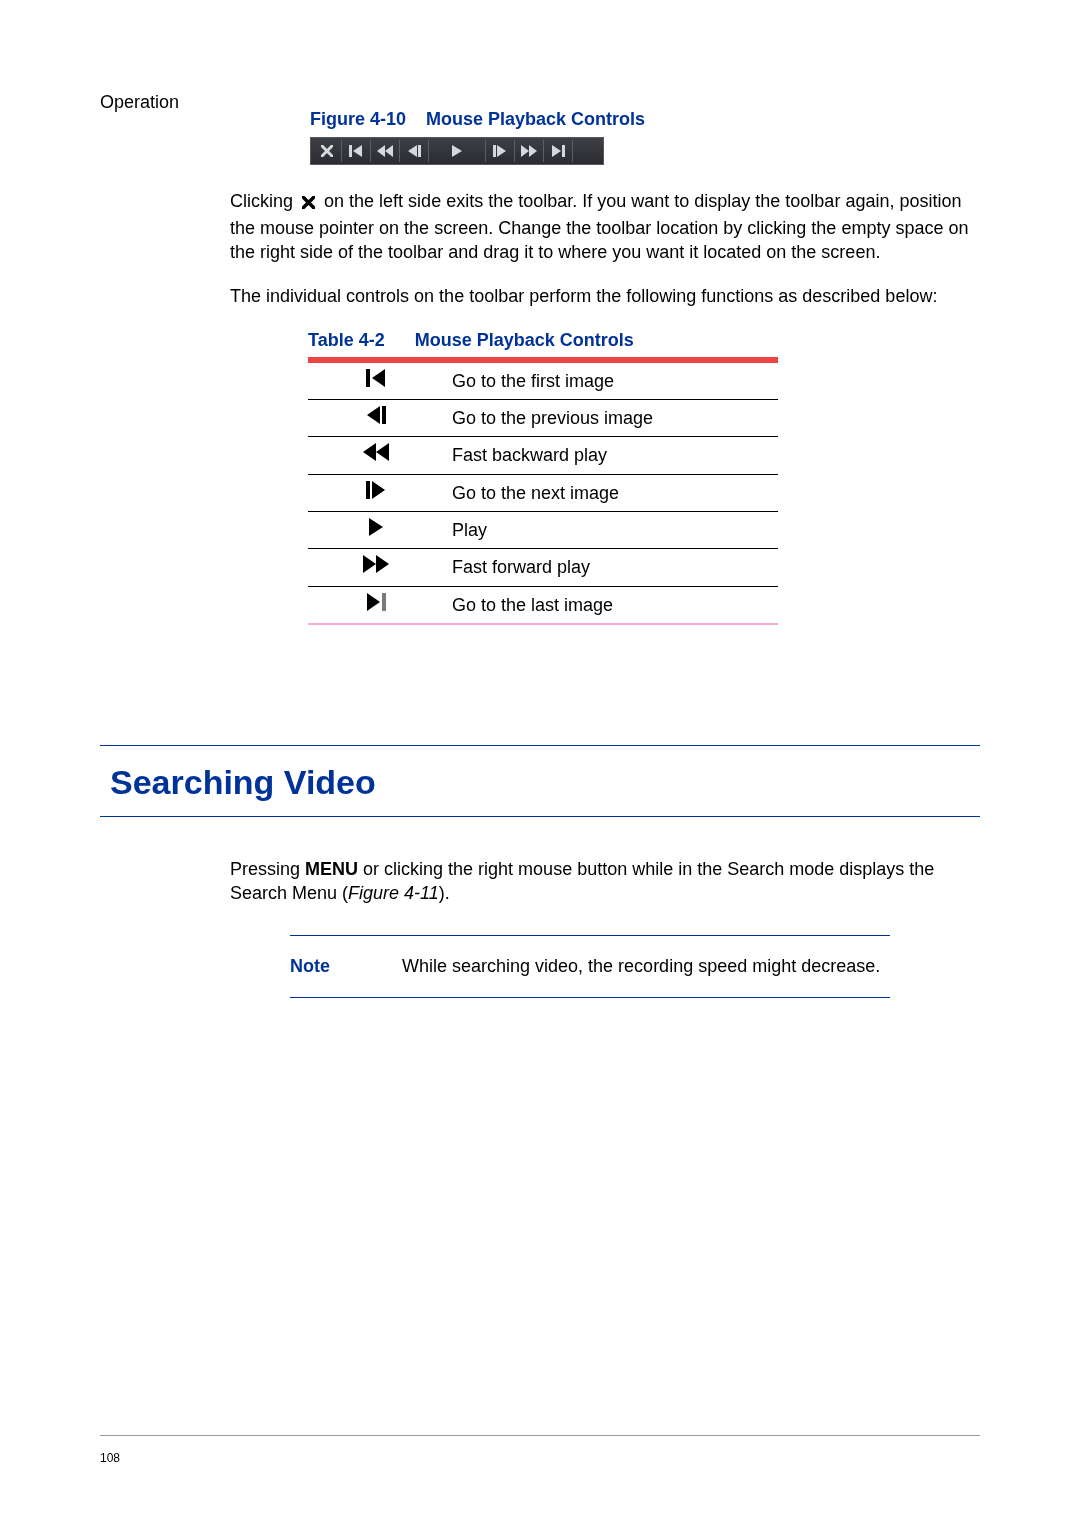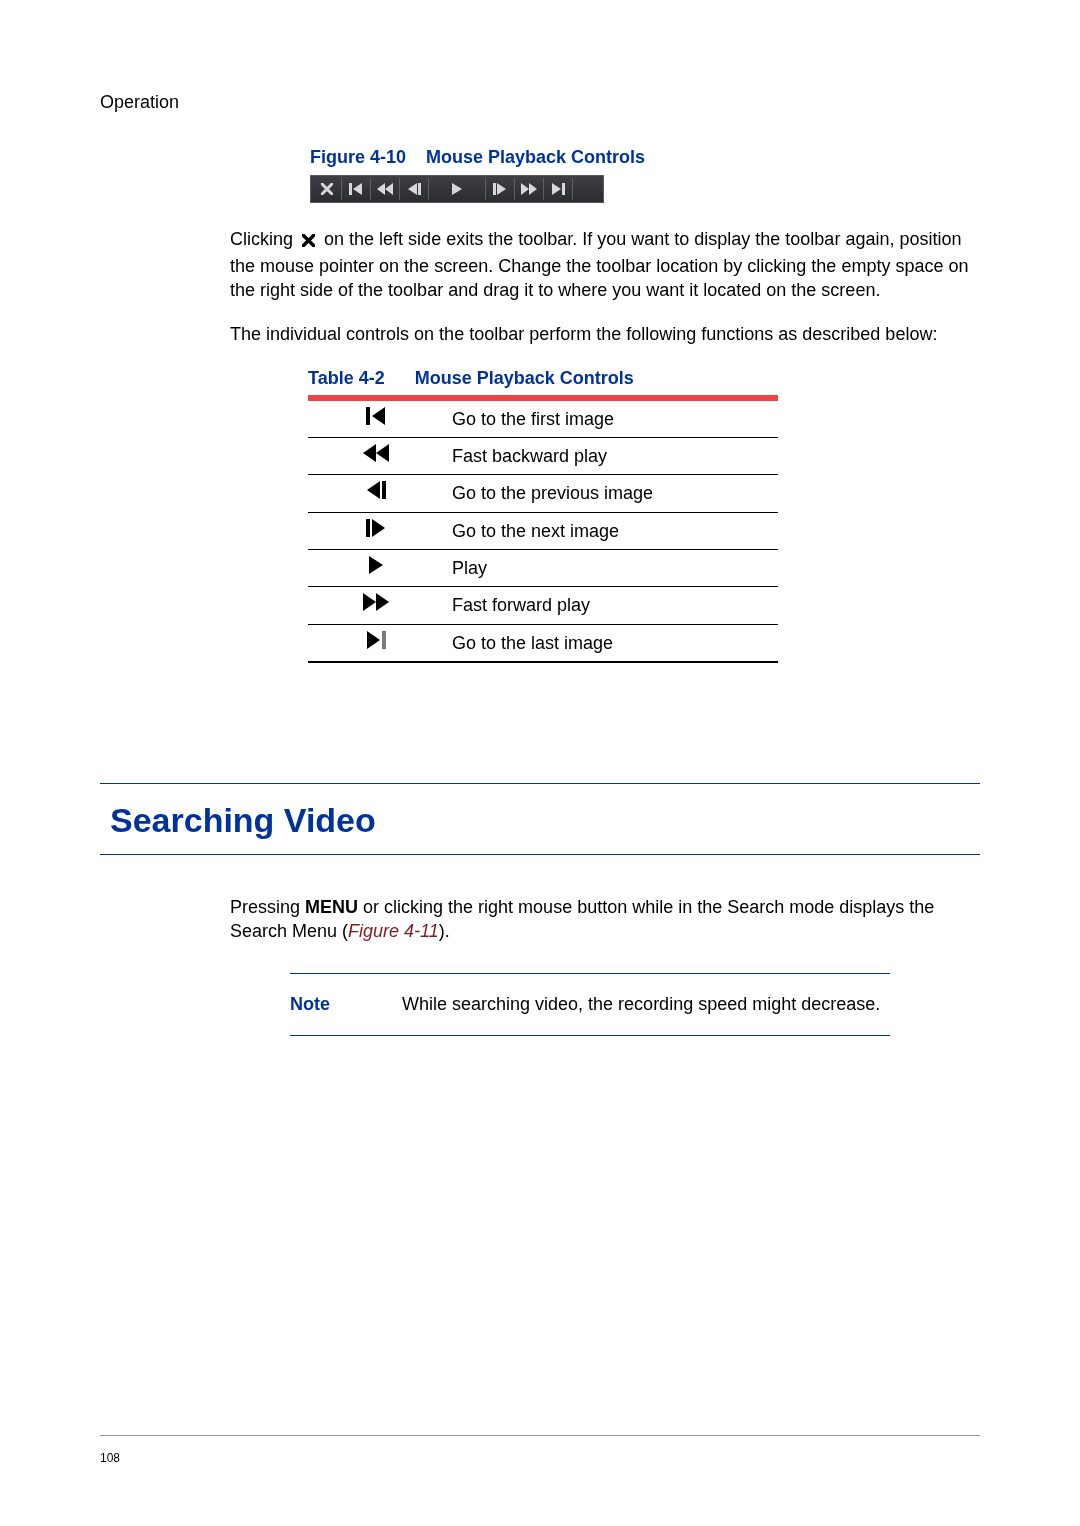--- a/index.html
+++ b/index.html
@@ -10,21 +10,21 @@
     color: #000;
     margin: 0;
     padding: 0;
     background: #fff;
   }
   .page {
     width: 1080px;
     height: 1526px;
     position: relative;
     box-sizing: border-box;
-    padding: 90px 100px 60px 100px;
+    padding: 52px 100px 60px 100px;
   }
   .running-head {
     position: absolute;
     top: 90px;
     left: 100px;
     font-size: 18px;
   }
   .content {
     margin-top: 55px;
     margin-left: 130px;
@@ -81,21 +81,21 @@
     border-bottom: 1px solid #000;
     padding: 6px 8px 6px 8px;
     vertical-align: middle;
     font-size: 18px;
   }
   table.controls td.icon-cell {
     width: 120px;
     text-align: center;
   }
   table.controls tr:first-child td { border-top: 6px solid #ef4444; }
-  table.controls tr:last-child td { border-bottom: 2px solid #000000; }
+  table.controls tr:last-child td { border-bottom: 2px solid #f9a8d4; }
   .section-rule {
     border: none;
     border-top: 1.5px solid #003399;
     margin: 0;
   }
   .section-rule.top { margin-top: 120px; }
   h1.section {
     color: #003399;
     font-size: 34px;
     font-weight: bold;
@@ -114,21 +114,21 @@
     display: flex;
     padding: 18px 0 18px 0;
     gap: 32px;
   }
   .note-label {
     color: #003399;
     font-weight: bold;
     width: 80px;
     flex-shrink: 0;
   }
-  .ref-italic { color: #7f1d1d; font-style: italic; text-align: center; }
+  .ref-italic { color: #000000; font-style: italic; text-align: center; }
   .page-number {
     position: absolute;
     bottom: 60px;
     left: 100px;
     font-size: 12px;
   }
   .footer-line {
     position: absolute;
     bottom: 90px;
     left: 100px;
@@ -222,35 +222,35 @@
         <td class="icon-cell">
           <svg width="20" height="18" viewBox="0 0 20 18">
                 <rect x="0" y="0" width="4" height="18" fill="#000"></rect>
                 <polygon points="19,0 6,9 19,18" fill="#000"></polygon>
               </svg>
         </td>
         <td>Go to the first image</td>
       </tr>
       <tr>
         <td class="icon-cell">
+          <svg width="20" height="18" viewBox="0 0 20 18">
+                <polygon points="14,0 1,9 14,18" fill="#000"></polygon>
+                <rect x="16" y="0" width="4" height="18" fill="#000"></rect>
+              </svg>
+        </td>
+        <td>Go to the previous image</td>
+      </tr>
+      <tr>
+        <td class="icon-cell">
           <svg width="26" height="18" viewBox="0 0 26 18">
                 <polygon points="13,0 0,9 13,18" fill="#000"></polygon>
                 <polygon points="26,0 13,9 26,18" fill="#000"></polygon>
               </svg>
         </td>
         <td>Fast backward play</td>
-      </tr>
-      <tr>
-        <td class="icon-cell">
-          <svg width="20" height="18" viewBox="0 0 20 18">
-                <polygon points="14,0 1,9 14,18" fill="#000"></polygon>
-                <rect x="16" y="0" width="4" height="18" fill="#000"></rect>
-              </svg>
-        </td>
-        <td>Go to the previous image</td>
       </tr>
       <tr>
         <td class="icon-cell">
           <svg width="20" height="18" viewBox="0 0 20 18">
                 <rect x="0" y="0" width="4" height="18" fill="#000"></rect>
                 <polygon points="6,0 19,9 6,18" fill="#000"></polygon>
               </svg>
         </td>
         <td>Go to the next image</td>
       </tr>

